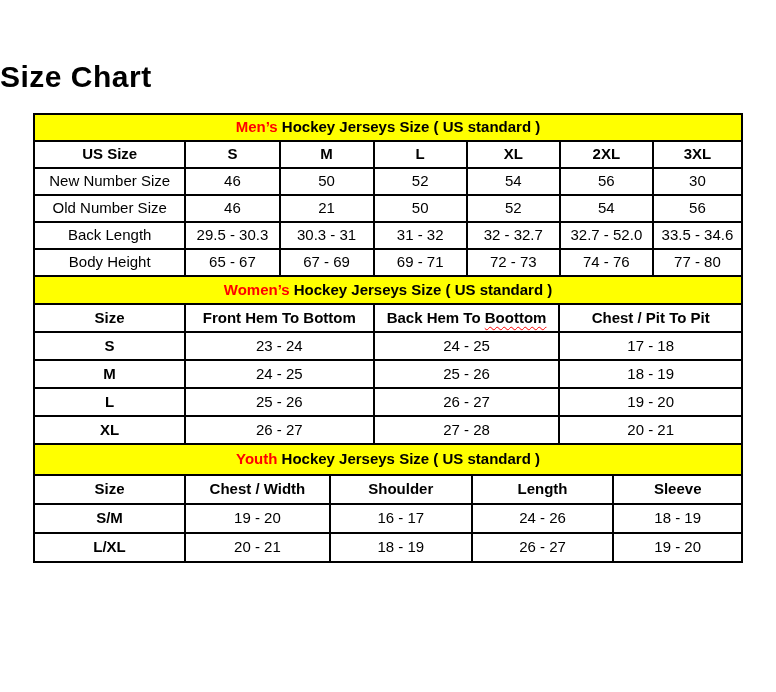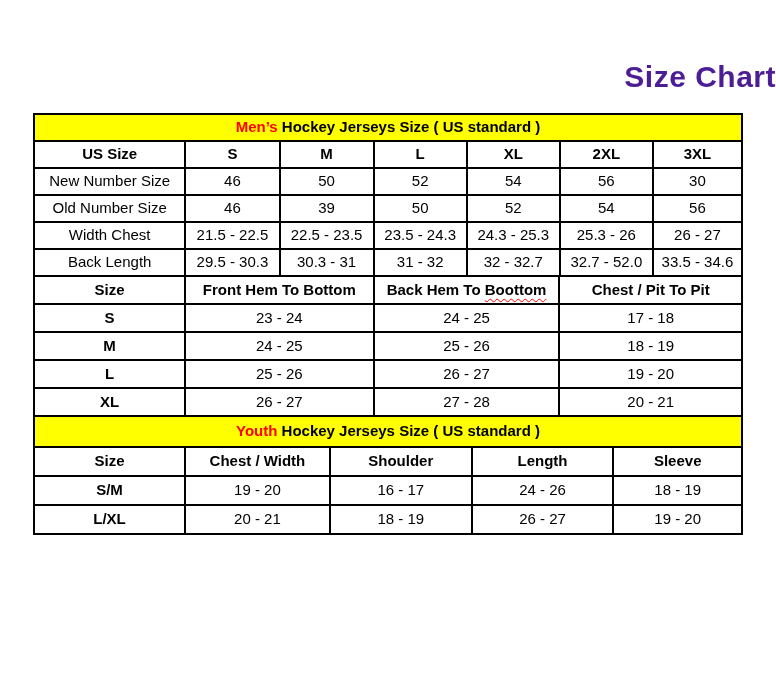--- a/index.html
+++ b/index.html
@@ -8,24 +8,24 @@
     width: 776px;
     height: 692px;
     background: #ffffff;
     font-family: "Liberation Sans", "DejaVu Sans", sans-serif;
     color: #000000;
     overflow: hidden;
   }
   .page-title {
     margin: 0;
     padding-top: 60px;
-    text-align: right;
+    text-align: left;
     font-size: 30px;
     font-weight: bold;
-    color: #4c1d95;
+    color: #000000;
     letter-spacing: 0.5px;
   }
   .chart-wrap {
     width: 710px;
     margin: 19px auto 0 auto;
   }
   table.size-table {
     width: 100%;
     table-layout: fixed;
     border-collapse: collapse;
@@ -100,55 +100,58 @@
           <td>46</td>
           <td>50</td>
           <td>52</td>
           <td>54</td>
           <td>56</td>
           <td>30</td>
         </tr>
         <tr>
           <td class="row-label">Old Number Size</td>
           <td>46</td>
-          <td>39</td>
+          <td>21</td>
           <td>50</td>
           <td>52</td>
           <td>54</td>
           <td>56</td>
-        </tr>
-        <tr>
-          <td class="row-label">Width Chest</td>
-          <td>21.5 - 22.5</td>
-          <td>22.5 - 23.5</td>
-          <td>23.5 - 24.3</td>
-          <td>24.3 - 25.3</td>
-          <td>25.3 - 26</td>
-          <td>26 - 27</td>
         </tr>
         <tr>
           <td class="row-label">Back Length</td>
           <td>29.5 - 30.3</td>
           <td>30.3 - 31</td>
           <td>31 - 32</td>
           <td>32 - 32.7</td>
           <td>32.7 - 52.0</td>
           <td>33.5 - 34.6</td>
+        </tr>
+        <tr>
+          <td class="row-label">Body Height</td>
+          <td>65 - 67</td>
+          <td>67 - 69</td>
+          <td>69 - 71</td>
+          <td>72 - 73</td>
+          <td>74 - 76</td>
+          <td>77 - 80</td>
         </tr>
       </tbody>
     </table>
 
     <table class="size-table women">
       <colgroup>
         <col style="width:148px">
           <col style="width:185px">
           <col style="width:182px">
           <col style="width:179px">
       </colgroup>
       <tbody>
+        <tr>
+          <td class="band-cell" colspan="4"><span class="band-highlight">Women’s</span><span> Hockey Jerseys Size ( US standard )</span></td>
+        </tr>
         <tr>
           <th>Size</th>
           <th>Front Hem To Bottom</th>
           <th><span>Back Hem To </span><span class="misspelled">Boottom</span></th>
           <th>Chest / Pit To Pit</th>
         </tr>
         <tr>
           <td class="row-label-bold">S</td>
           <td>23 - 24</td>
           <td>24 - 25</td>

